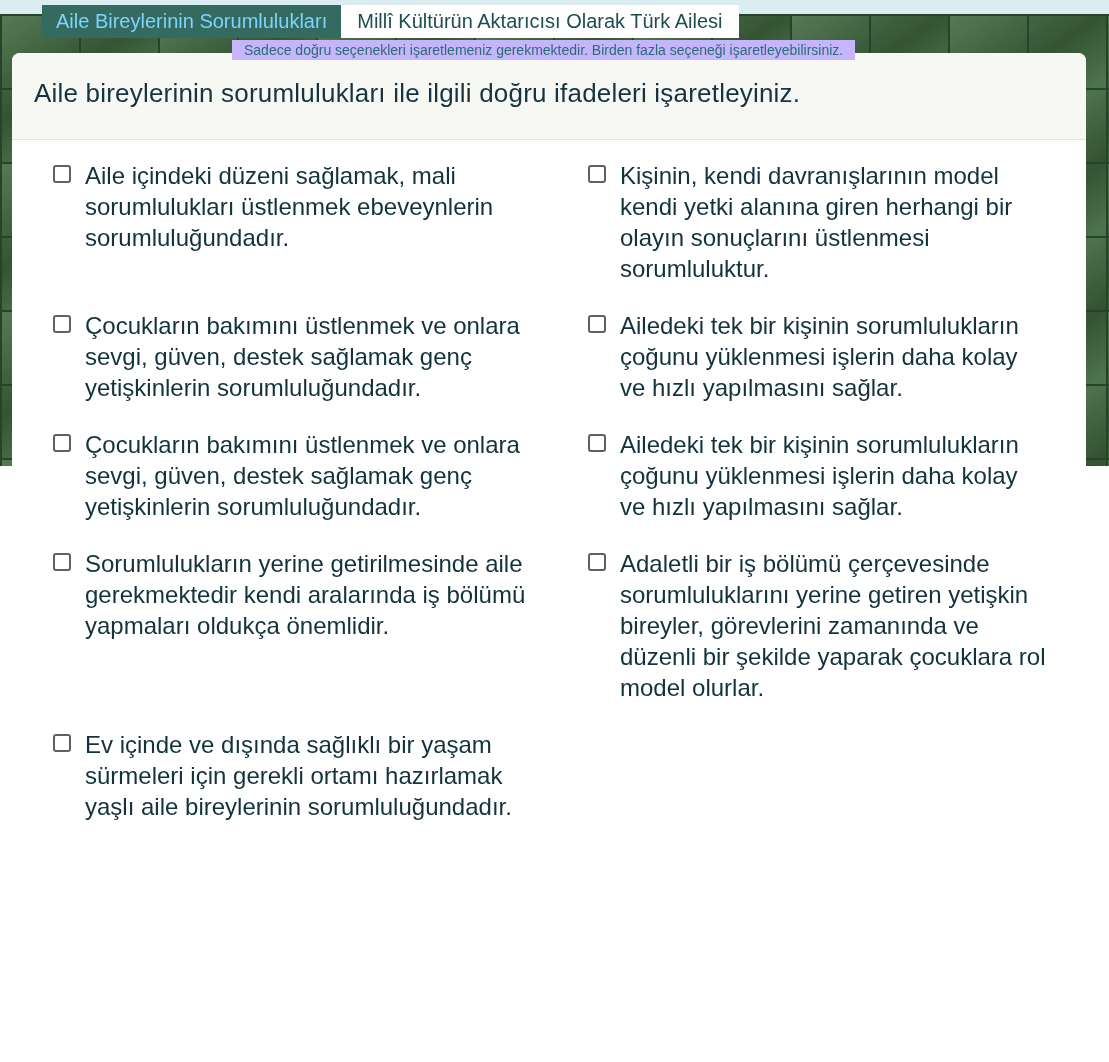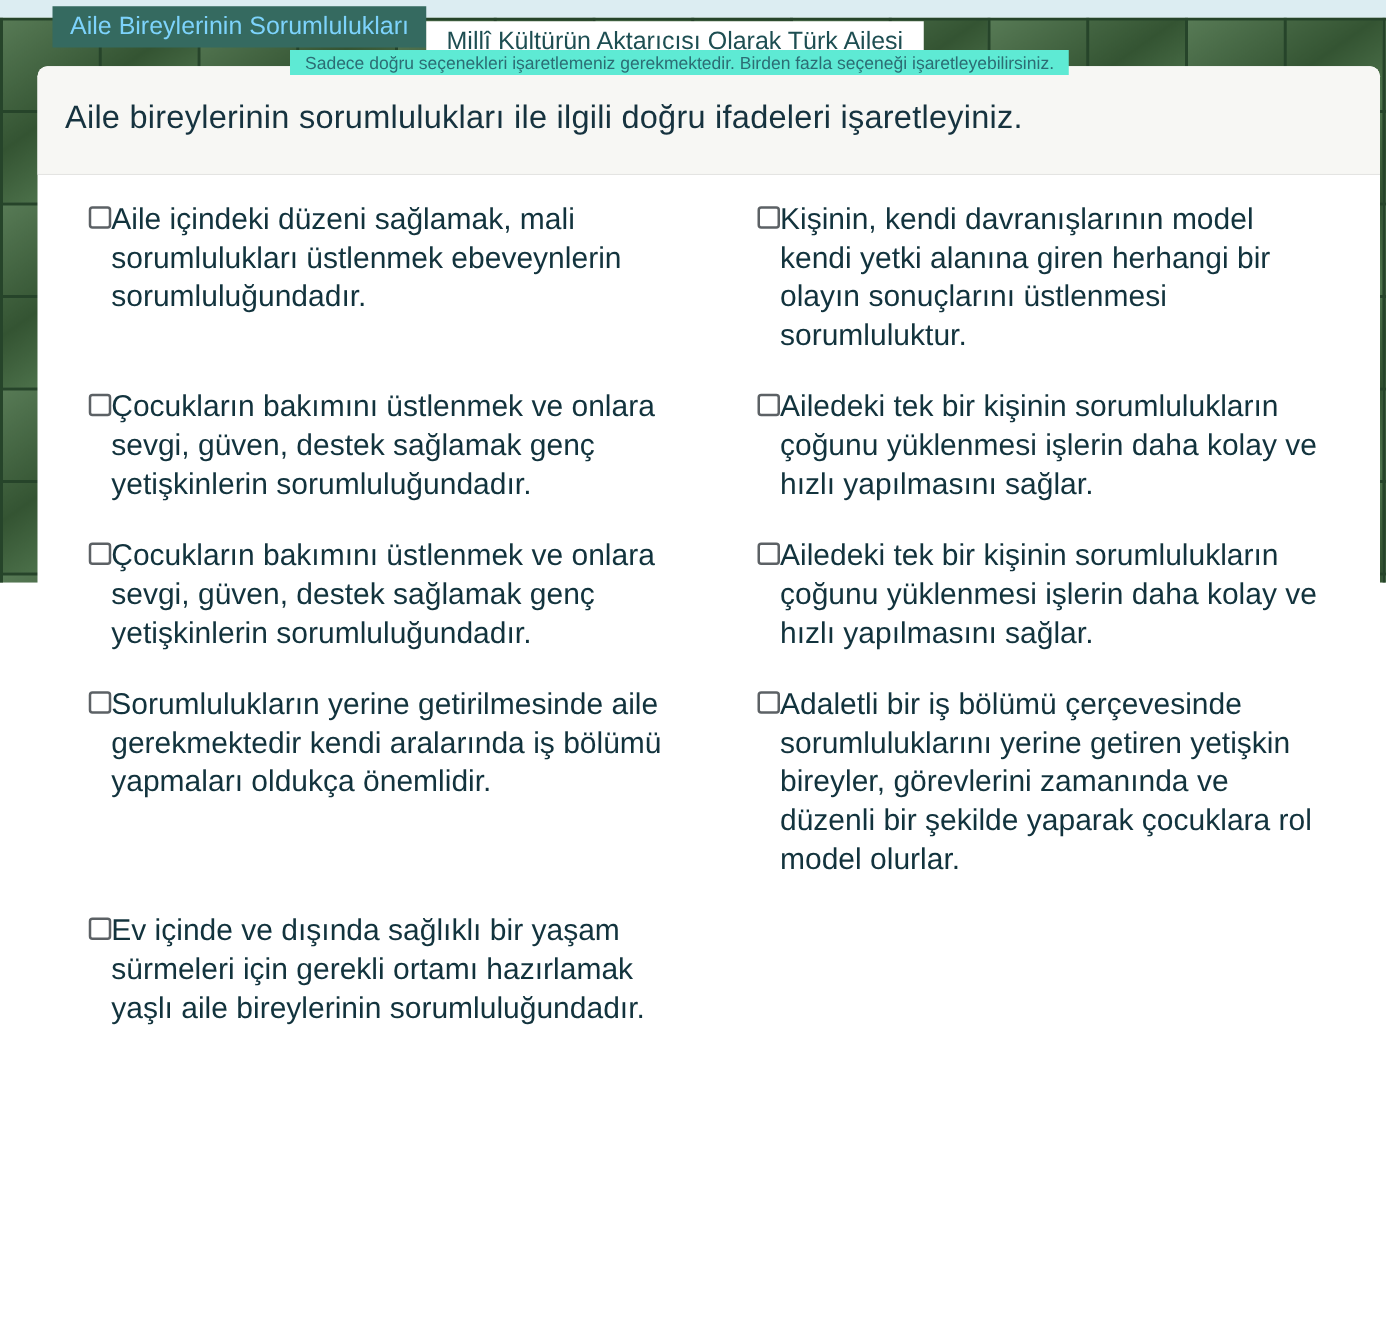--- a/index.html
+++ b/index.html
@@ -32,33 +32,33 @@
   
   .tabs {
     position: absolute; top: 5px; left: 42px;
     display: flex; align-items: stretch; z-index: 3;
   }
   .tab {
     display: flex; align-items: center;
     height: 33px; font-size: 20px; white-space: nowrap; cursor: pointer;
   }
   .tab.active   { background: #356a60; color: #7dd3fc; padding: 0 14px; }
-  .tab.inactive { background: #ffffff; color: #1d4e52; padding: 12px 16px; margin-top: 12px; }
+  .tab.inactive { background: #ffffff; color: #1d4e52; padding: 12px 16px; }
 
   
   .instruction-bar {
     position: absolute; top: 40px; left: 232px; z-index: 3;
-    background: #5eead4; color: #2c6d74;
+    background: #c4b5fd; color: #2c6d74;
     font-size: 14px; line-height: 20px; padding: 0 12px;
     white-space: nowrap;
   }
 
   
   .card {
-    position: absolute; top: 53px; left: 30px;
+    position: absolute; top: 53px; left: 12px;
     width: 1074px; height: 1009px;
     background: #ffffff; border-radius: 8px 8px 0 0;
     z-index: 2;
   }
   .card-header {
     background: #f7f7f4;
     border-bottom: 1px solid #e4e4e2;
     border-radius: 8px 8px 0 0;
     padding: 25px 24px 30px 22px;
   }
@@ -67,21 +67,21 @@
   }
 
   
   .options-grid {
     display: grid;
     grid-template-columns: 473px 458px;
     column-gap: 62px;
     row-gap: 26px;
     padding: 20px 0 0 41px;
   }
-  .option { display: flex; gap: 0; cursor: pointer; }
+  .option { display: flex; gap: 14px; cursor: pointer; }
   .checkbox {
     width: 18px; height: 18px; flex: none;
     border: 2px solid #5c6165; border-radius: 3px;
     margin-top: 5px; background: #ffffff;
   }
   .option-text {
     font-size: 24px; line-height: 31px; color: #12333d;
   }
 </style>
 </head>

